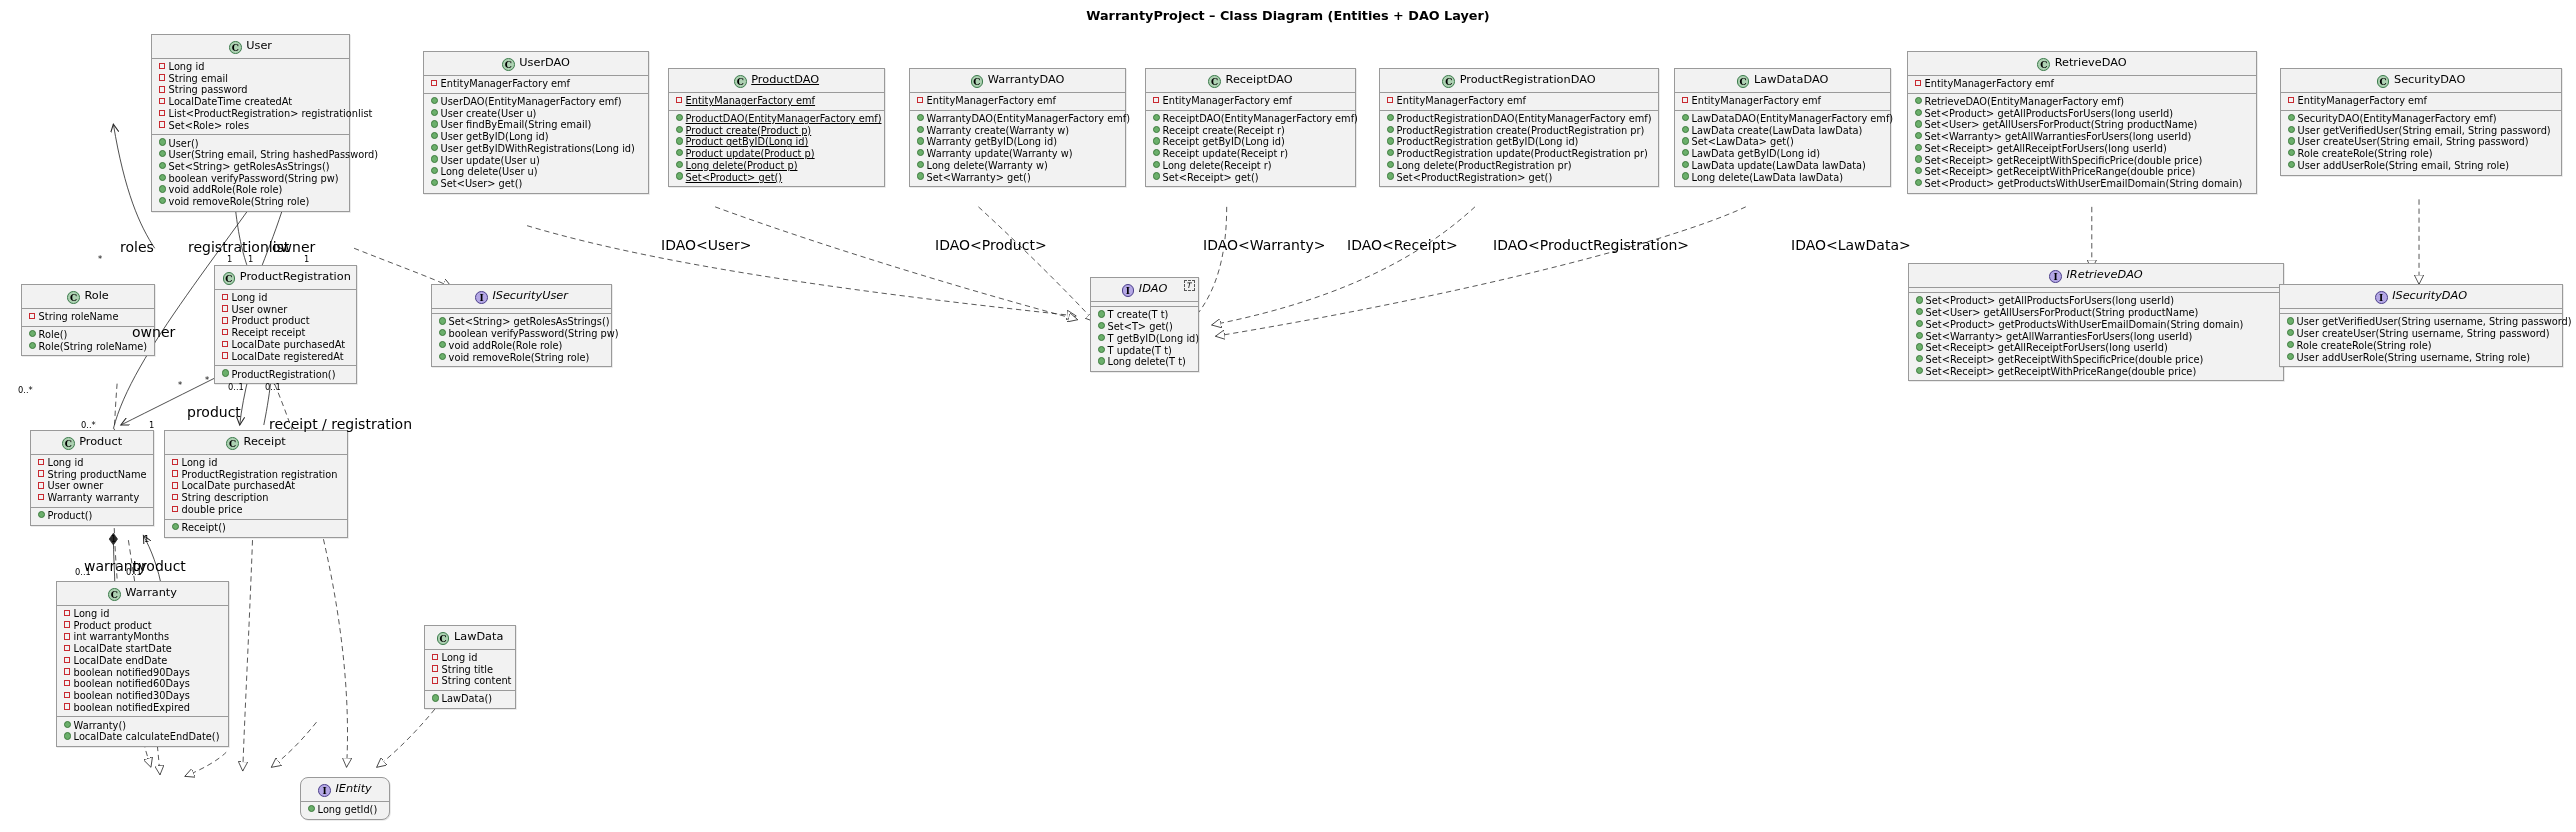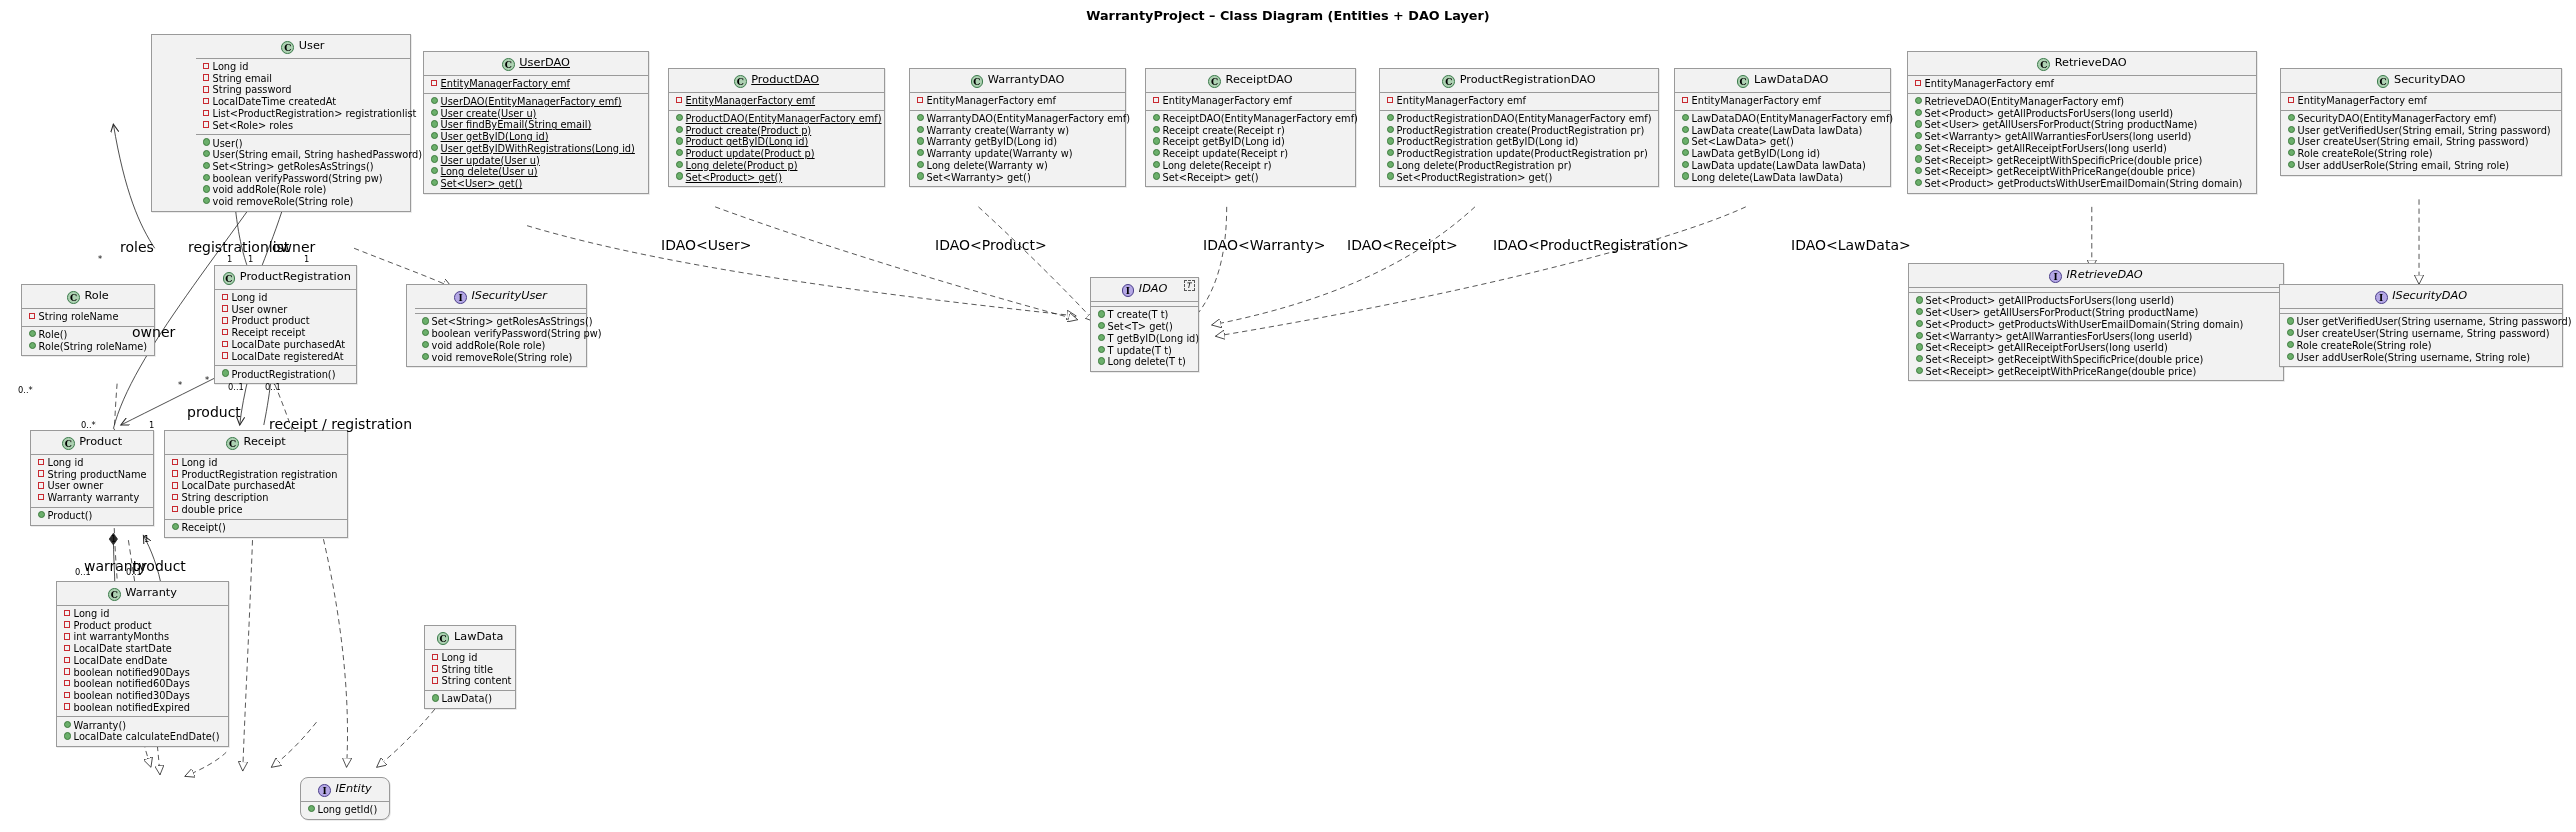--- a/index.html
+++ b/index.html
@@ -122,21 +122,21 @@
     <path d="M1630,275 C1630,330 1620,390 1580,430" marker-end="url(#hollowtri)"></path>
     <path d="M1960,275 C1900,330 1800,395 1610,432" marker-end="url(#hollowtri)"></path>
     <path d="M2320,275 C2200,330 1900,400 1615,447" marker-end="url(#hollowtri)"></path>
 
     <path d="M2780,275 C2780,310 2780,340 2780,358" marker-end="url(#hollowtri)"></path>
 
     <path d="M3215,265 C3215,310 3215,350 3215,378" marker-end="url(#hollowtri)"></path>
   </g>
 </svg>
 
-<div class="node" style="left:151px;top:34px;width:260px;padding-left:44px;">
+<div class="node" style="left:151px;top:34px;width:199px;">
   <div class="hdr">
     <span class="badge c">C</span><span class="nm">User</span>
   </div>
   <div class="sect">
     <div class="row"><span class="mk field"></span><span>Long id</span></div>
     <div class="row"><span class="mk field"></span><span>String email</span></div>
     <div class="row"><span class="mk field"></span><span>String password</span></div>
     <div class="row"><span class="mk field"></span><span>LocalDateTime createdAt</span></div>
     <div class="row"><span class="mk field"></span><span>List&lt;ProductRegistration&gt; registrationlist</span></div>
     <div class="row"><span class="mk field"></span><span>Set&lt;Role&gt; roles</span></div>
@@ -240,21 +240,21 @@
   <div class="sect">
     <div class="row"><span class="mk field"></span><span>Long id</span></div>
     <div class="row"><span class="mk field"></span><span>String title</span></div>
     <div class="row"><span class="mk field"></span><span>String content</span></div>
   </div>
   <div class="sect">
     <div class="row"><span class="mk method"></span><span>LawData()</span></div>
   </div>
 </div>
 
-<div class="node iface" style="left:406px;top:284px;width:181px;padding-left:8px;">
+<div class="node iface" style="left:431px;top:284px;width:181px;">
   <div class="hdr">
     <span class="badge i">I</span><span class="nm">ISecurityUser</span>
   </div>
   <div class="sect empty"></div>
   <div class="sect">
     <div class="row"><span class="mk method"></span><span>Set&lt;String&gt; getRolesAsStrings()</span></div>
     <div class="row"><span class="mk method"></span><span>boolean verifyPassword(String pw)</span></div>
     <div class="row"><span class="mk method"></span><span>void addRole(Role role)</span></div>
     <div class="row"><span class="mk method"></span><span>void removeRole(String role)</span></div>
   </div>
@@ -262,21 +262,21 @@
 
 <div class="node iface" style="left:300px;top:777px;width:90px;border-radius:8px;">
   <div class="hdr">
     <span class="badge i">I</span><span class="nm">IEntity</span>
   </div>
   <div class="sect">
     <div class="row"><span class="mk method"></span><span>Long getId()</span></div>
   </div>
 </div>
 
-<div class="node" style="left:423px;top:51px;width:226px;text-decoration:underline;">
+<div class="node" style="left:423px;top:51px;width:226px;">
   <div class="hdr">
     <span class="badge c">C</span><span class="nm">UserDAO</span>
   </div>
   <div class="sect">
     <div class="row"><span class="mk field"></span><span>EntityManagerFactory emf</span></div>
   </div>
   <div class="sect">
     <div class="row"><span class="mk method"></span><span>UserDAO(EntityManagerFactory emf)</span></div>
     <div class="row"><span class="mk method"></span><span>User create(User u)</span></div>
     <div class="row"><span class="mk method"></span><span>User findByEmail(String email)</span></div>

